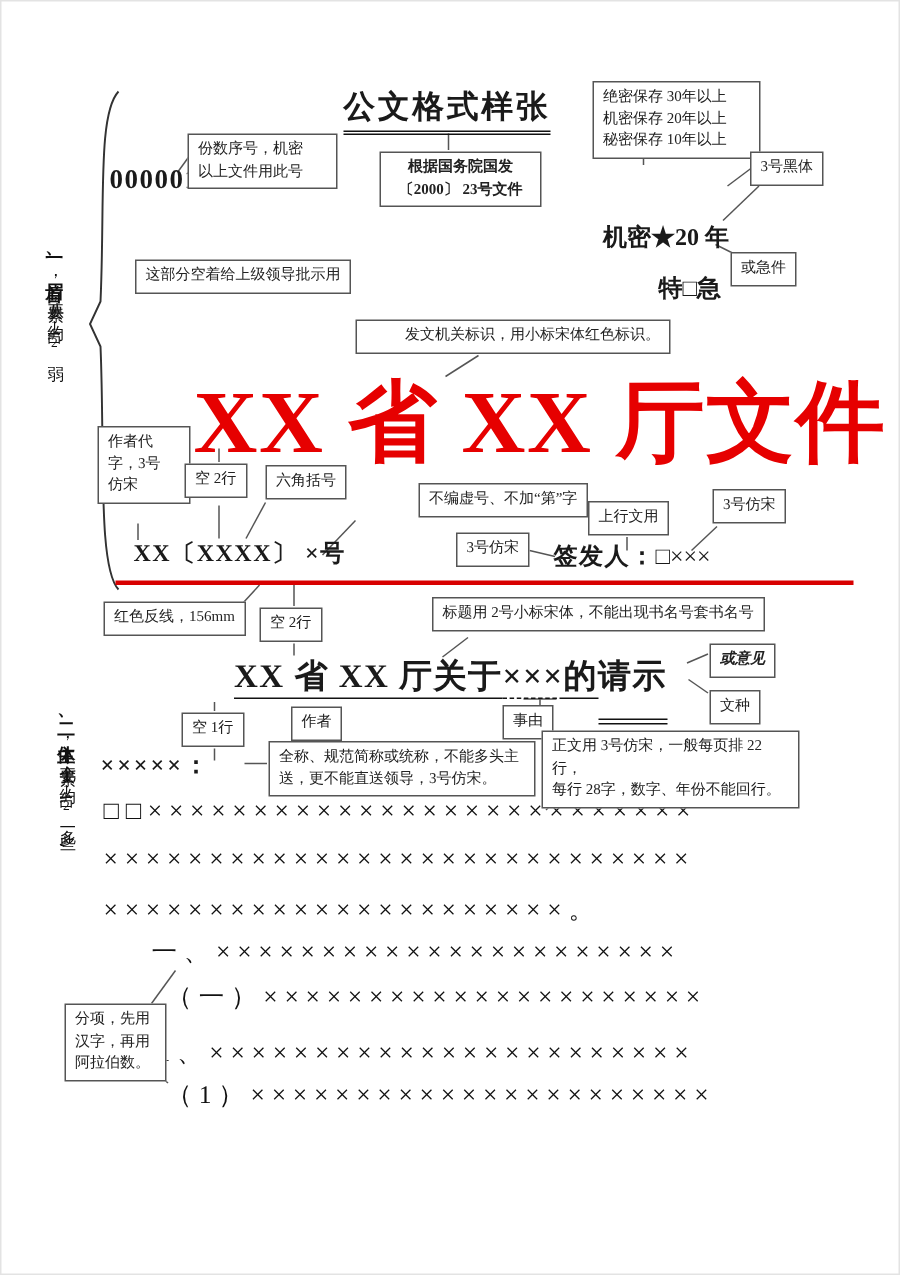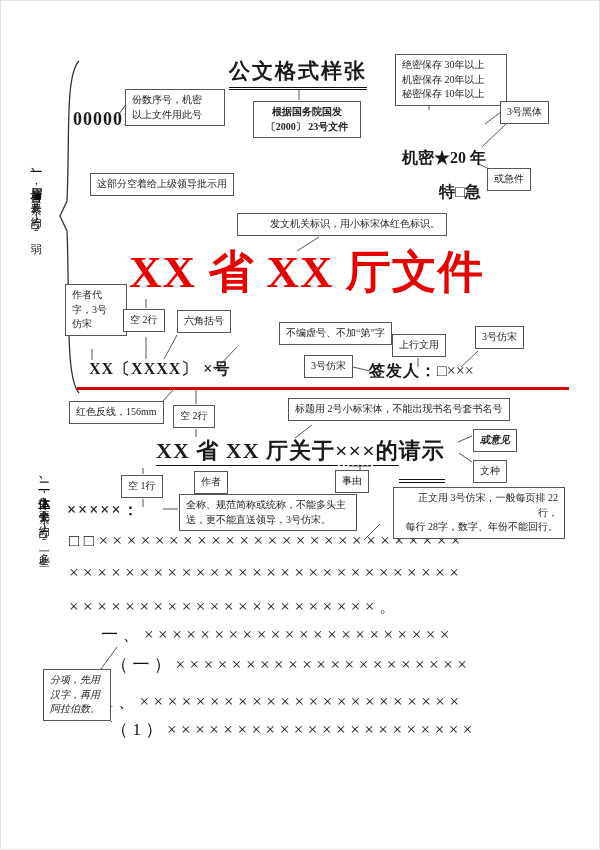--- a/index.html
+++ b/index.html
@@ -10,21 +10,21 @@
   .callout{position:absolute;border:1px solid #555;background:#fff;padding:3px 6px;
            font-size:10px;line-height:1.45;white-space:pre-line;z-index:3;color:#222;}
   .c-center{text-align:center;}
   .nowrap{white-space:nowrap;}
   .copynum{position:absolute;left:72px;top:108px;font-weight:bold;font-size:18px;
            letter-spacing:1px;z-index:2;}
   .bigtitle{position:absolute;left:228px;top:56px;font-weight:bold;font-size:21px;
             letter-spacing:2px;border-bottom:3px double #111;padding-bottom:2px;z-index:2;}
   .secmark{position:absolute;font-weight:bold;font-size:16px;z-index:2;white-space:nowrap;margin-top:38px;}
   .redtitle{position:absolute;left:128px;top:241px;color:#e60000;font-weight:bold;
-            font-size:45px;letter-spacing:1px;white-space:nowrap;z-index:2;}
+            font-size:59px;letter-spacing:1px;white-space:nowrap;z-index:2;}
   .docnum{position:absolute;left:88px;top:358px;font-weight:bold;font-size:16px;
           letter-spacing:1px;z-index:2;}
   .signer{position:absolute;left:368px;top:360px;font-size:16px;z-index:2;white-space:nowrap;}
   .signer b{letter-spacing:1px;}
   .redrule{position:absolute;left:76px;top:386px;width:492px;height:3px;background:#d80000;z-index:2;}
   .title2{position:absolute;left:155px;top:435px;font-weight:bold;font-size:22px;
           letter-spacing:1px;white-space:nowrap;z-index:2;}
   .title2 .u{border-bottom:1px solid #111;padding-bottom:2px;}
   .title2 .ud{border-bottom:1px dashed #111;padding-bottom:2px;}
   .title2 .udd{border-bottom:4px double #111;padding-bottom:16px;}
@@ -127,28 +127,28 @@
   </div>
   <div class="callout nowrap script-note" style="left:472px;top:428px;">或意见</div>
   <div class="callout nowrap" style="left:472px;top:459px;">文种</div>
   <div class="callout nowrap" style="left:334px;top:469px;">事由</div>
 
   <div class="callout nowrap" style="left:120px;top:474px;">空 1行</div>
   <div class="callout nowrap" style="left:193px;top:470px;">作者</div>
   <div class="recipient">×××××：</div>
   <div class="callout" style="left:178px;top:493px;width:164px;">全称、规范简称或统称，不能多头主
 送，更不能直送领导，3号仿宋。</div>
-  <div class="callout" style="left:392px;top:486px;width:158px;text-align:right;">正文用 3号仿宋，一般每页排 22行，
+  <div class="callout" style="left:360px;top:486px;width:158px;">正文用 3号仿宋，一般每页排 22行，
 每行 28字，数字、年份不能回行。</div>
 
   <div class="xrow" style="left:68px;top:530px;">□□××××××××××××××××××××××××××</div>
   <div class="xrow" style="left:68px;top:562px;">××××××××××××××××××××××××××××</div>
   <div class="xrow" style="left:68px;top:594px;">××××××××××××××××××××××。</div>
   <div class="xrow" style="left:100px;top:622px;">一、××××××××××××××××××××××</div>
   <div class="xrow" style="left:110px;top:652px;">（一）×××××××××××××××××××××</div>
   <div class="xrow" style="left:104px;top:689px;">1、×××××××××××××××××××××××</div>
   <div class="xrow" style="left:110px;top:717px;">（1）××××××××××××××××××××××</div>
 
-  <div class="callout" style="left:42px;top:668px;width:54px;font-style:italic;">分项，先用
+  <div class="callout" style="left:42px;top:668px;width:54px;">分项，先用
 汉字，再用
 阿拉伯数。</div>
 
 </div>
 
 </body></html>

